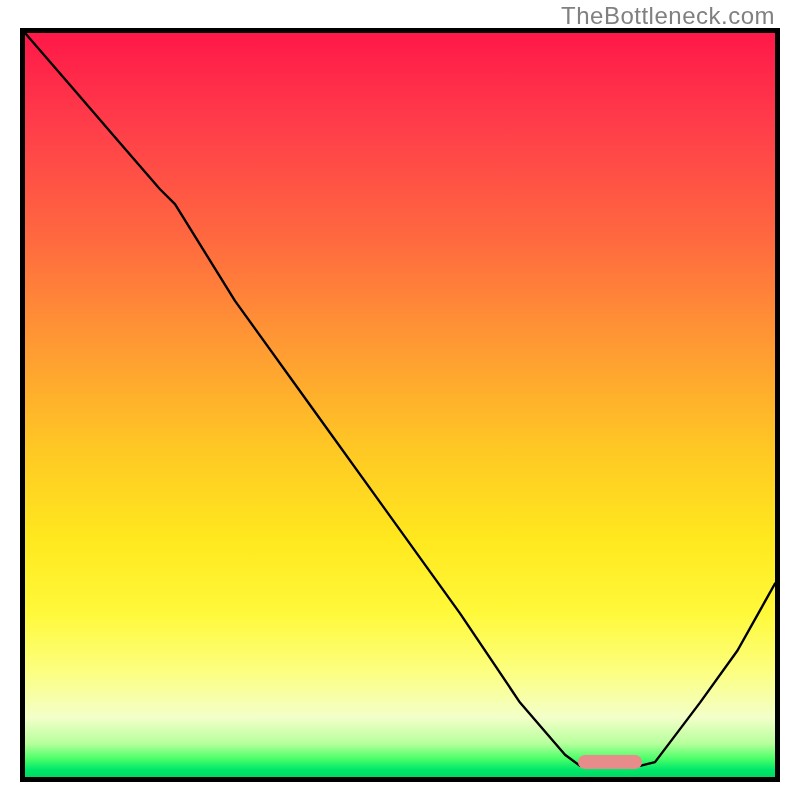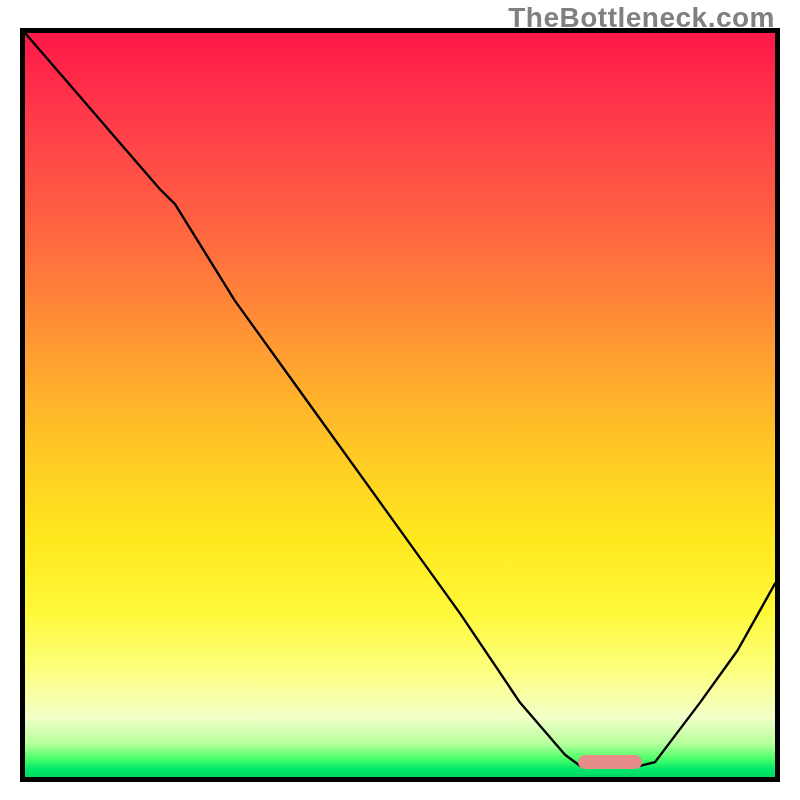--- a/index.html
+++ b/index.html
@@ -12,22 +12,22 @@
   }
   .outer {
     width: 800px;
     height: 800px;
     position: relative;
   }
   .watermark {
     position: absolute;
     top: 2px;
     right: 25px;
-    font-size: 28px;
-    font-weight: bold;
+    font-size: 24px;
+    font-weight: normal;
     color: #808080;
     letter-spacing: 0.5px;
   }
   .frame {
     position: absolute;
     top: 28px;
     left: 20px;
     width: 760px;
     height: 754px;
     border: 5px solid #000;

